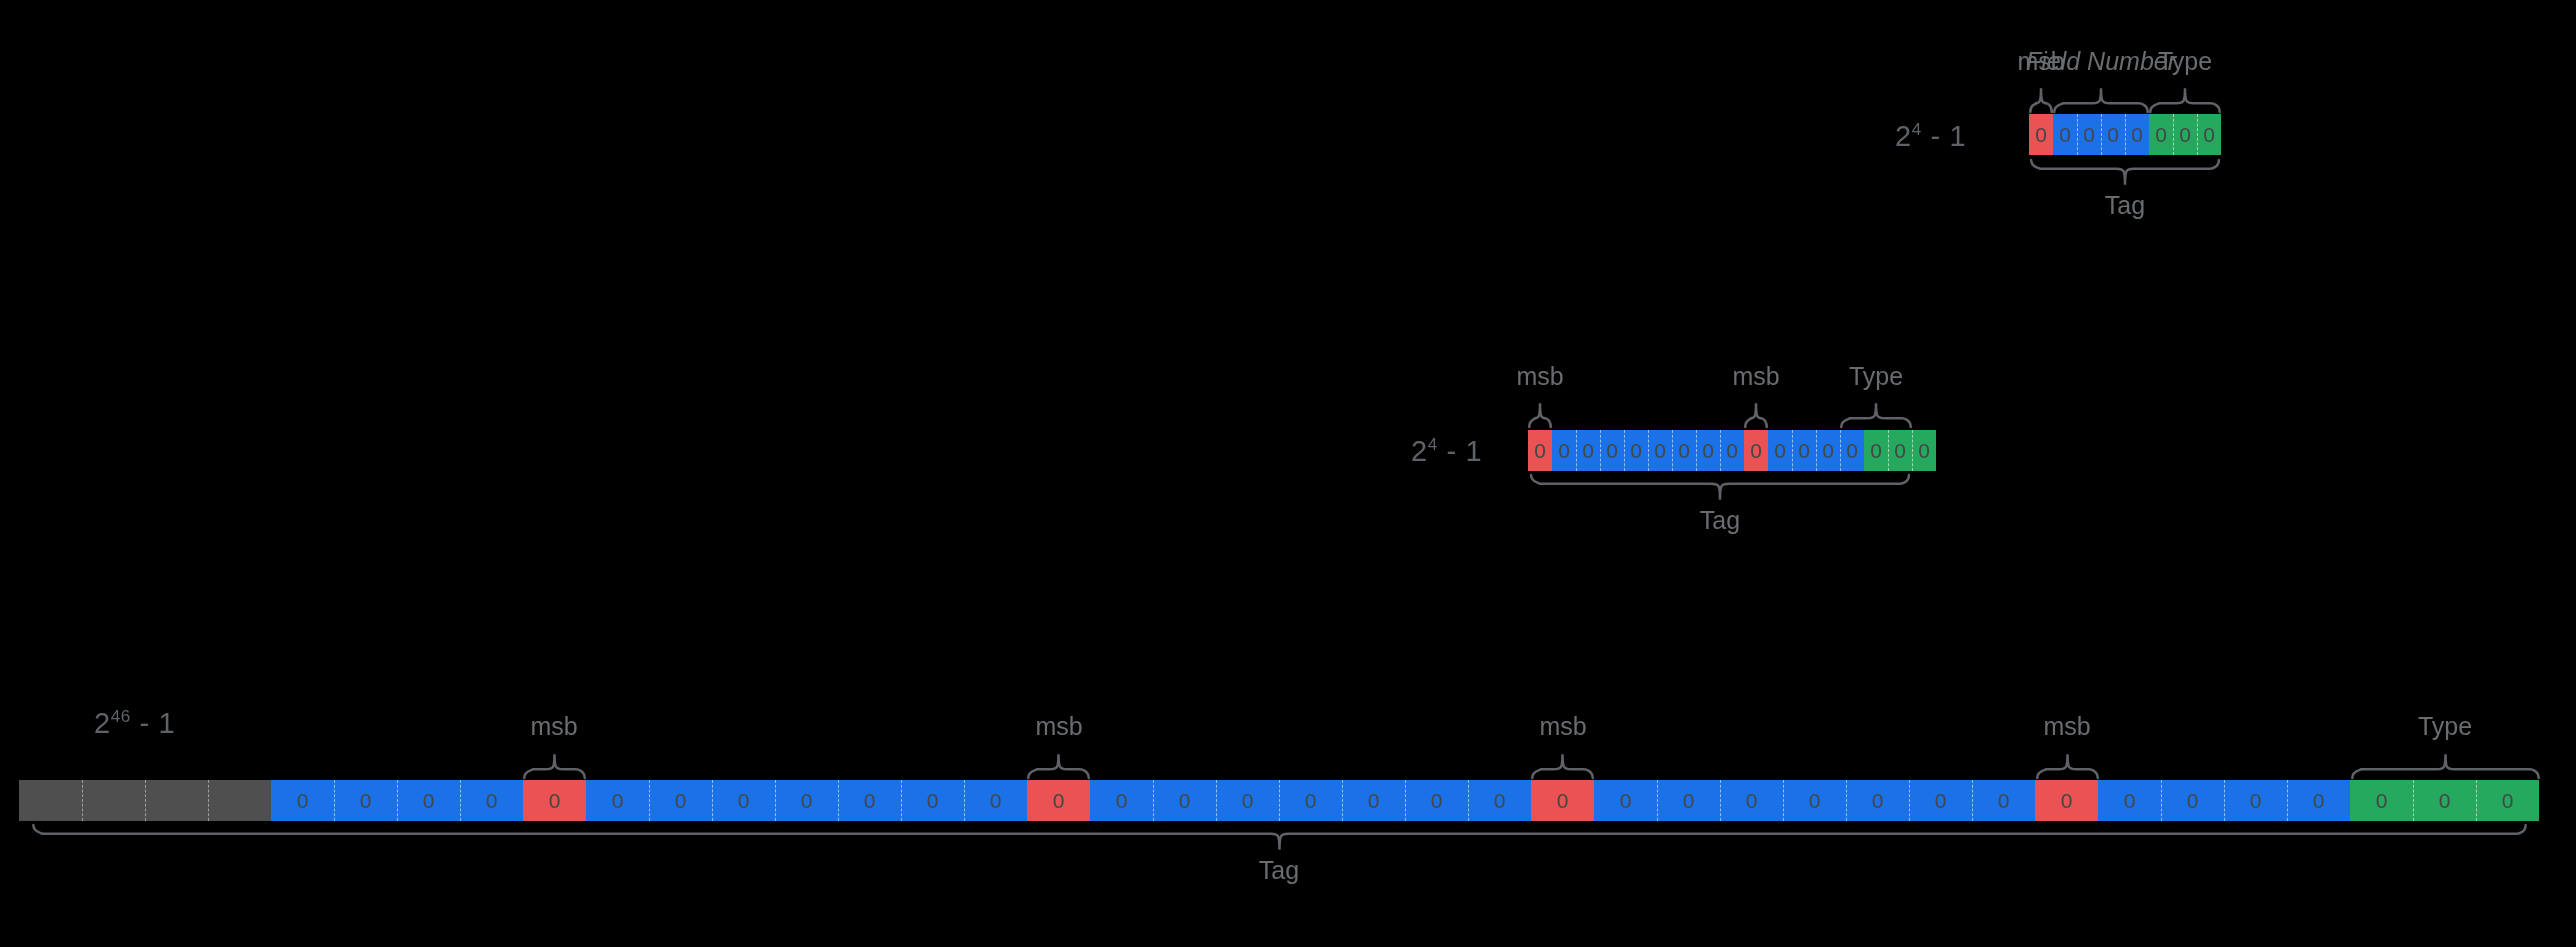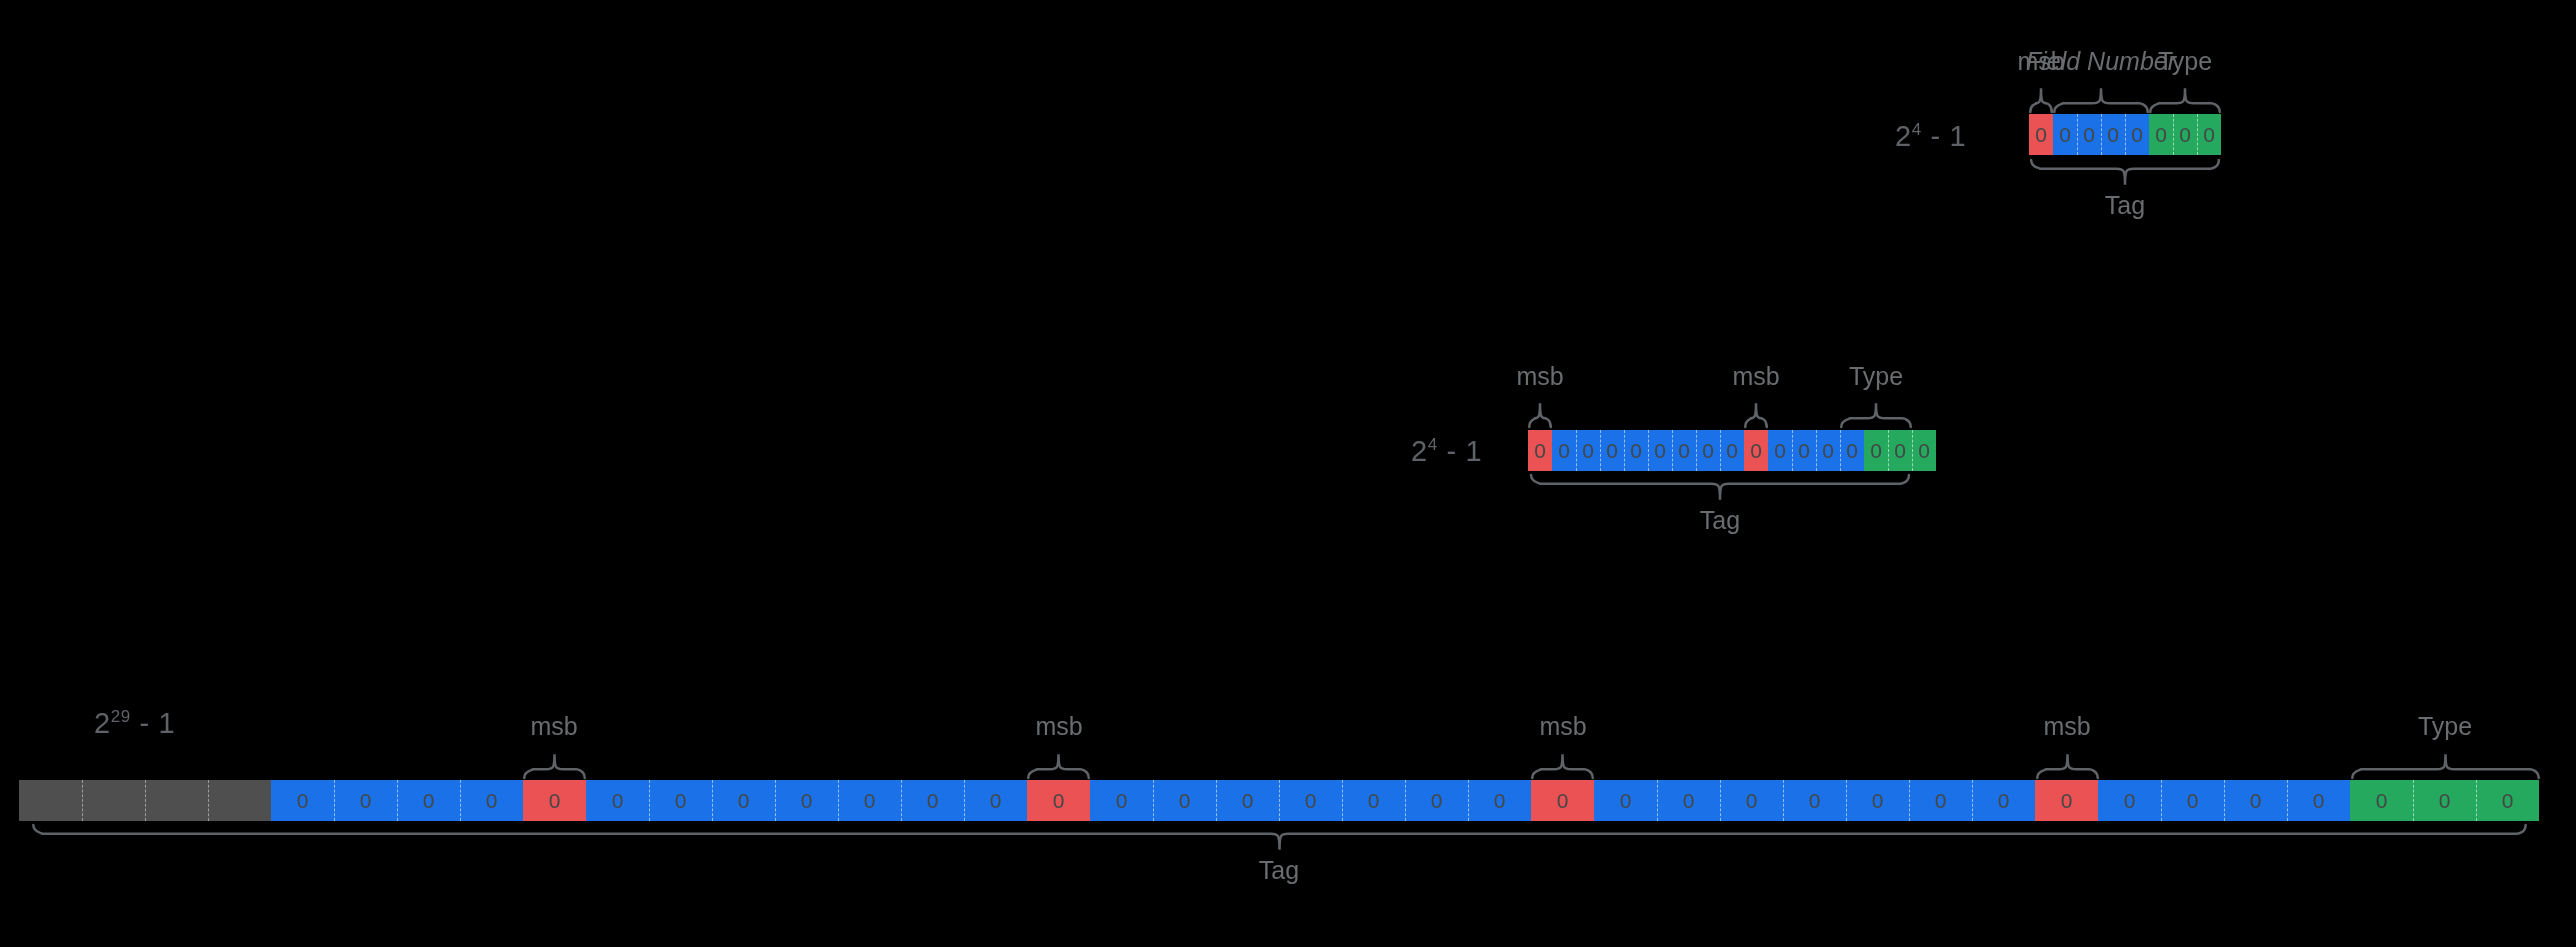--- a/index.html
+++ b/index.html
@@ -165,21 +165,21 @@
       </div>
       <div class="cap" style="left: 1751px; width: 250px; top: 362px;">Type</div>
       <div class="brace" style="left: 1528px; top: 475px;">
         <svg width="384" height="26" viewBox="0 0 614.4 42">
           <path d="M 2,0 C 2,12 14,12 16,14 L 293.2,14 C 305.2,14 307.2,16 307.2,40 C 307.2,16 309.2,14 321.2,14 L 598.4,14 C 600.4,14 612.4,12 612.4,0"></path>
         </svg>
       </div>
       <div class="cap" style="left: 1595px; width: 250px; top: 506px;">Tag</div>
     </div>
     <div class="row">
-      <div class="explabel" style="left: 94px; top: 707px;"><span>2</span><sup>29</sup> <span>- 1</span></div>
+      <div class="explabel" style="left: 94px; top: 707px;"><span>2</span><sup>46</sup> <span>- 1</span></div>
       <div class="strip" style="left: 19px; top: 780px;">
         <div class="cell gray" style="width: 63px;">
           <span></span>
         </div>
         <div class="cell gray sep" style="width: 63px;">
           <span></span>
         </div>
         <div class="cell gray sep" style="width: 63px;">
           <span></span>
         </div>

